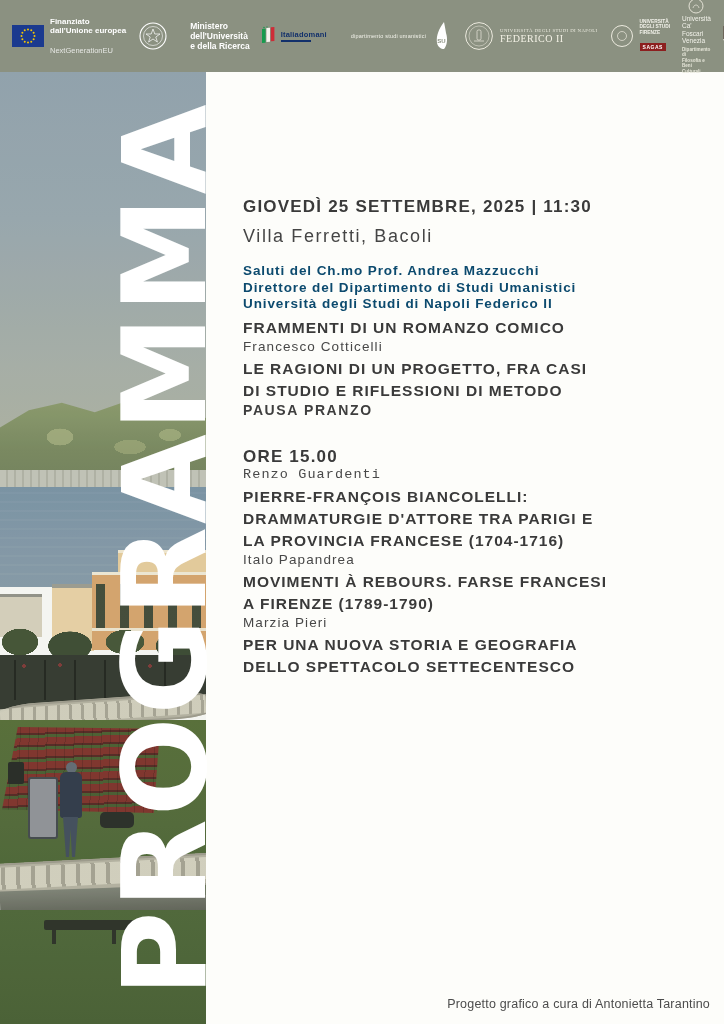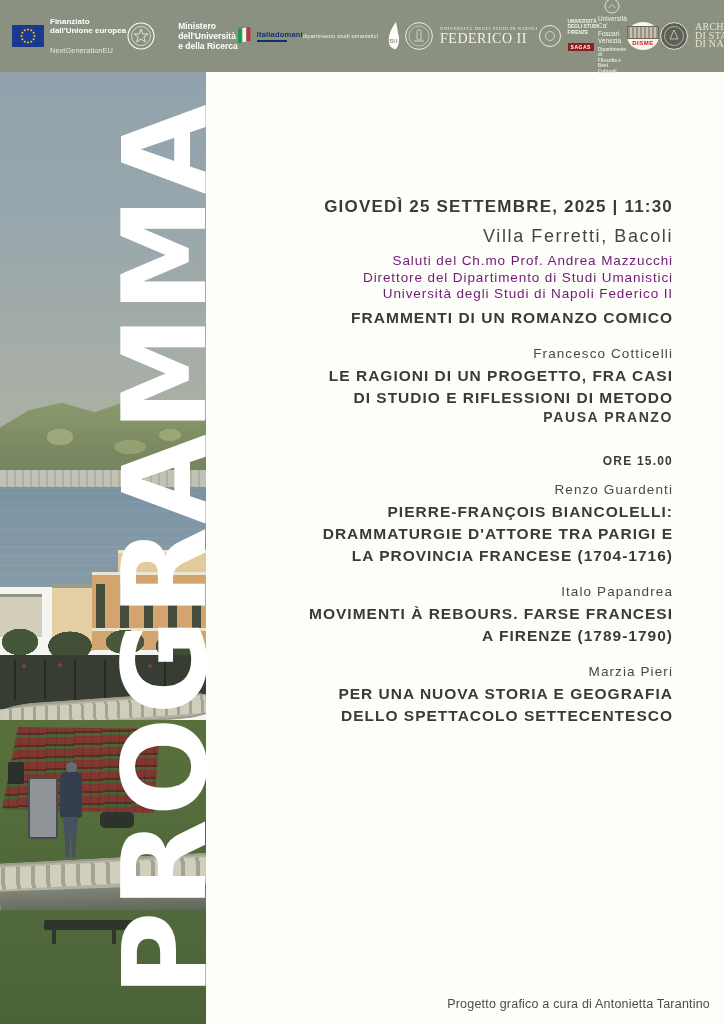--- a/index.html
+++ b/index.html
@@ -1,30 +1,30 @@
 <!DOCTYPE html>
 <html><head>
 <meta charset="utf-8">
 <style>
   html,body{margin:0;padding:0;background:#e8e8e8;}
   .poster{position:relative;width:724px;height:1024px;background:#fdfdfa;overflow:hidden;
           font-family:"Liberation Sans",sans-serif;}
 
   
   .header{position:absolute;left:0;top:0;width:724px;height:72px;background:#8b9181;
-          display:flex;align-items:center;justify-content:space-between;padding:0 12px;box-sizing:border-box;}
+          display:flex;align-items:center;justify-content:space-between;padding:0 12px;box-sizing:border-box;gap:12px;}
   .hgroup{display:flex;align-items:center;gap:6px;flex:0 0 auto;}
   .eu-text{color:#fff;font-size:8px;line-height:9.5px;font-weight:bold;white-space:pre-line;}
   .eu-sub{color:rgba(255,255,255,.78);font-weight:normal;font-size:7.5px;margin-top:10px;}
   .min-text{color:#fff;font-size:8.5px;line-height:10px;font-weight:bold;white-space:pre-line;margin-left:16px;}
   .italia-name{color:#12306b;font-size:7.5px;font-weight:bold;letter-spacing:.2px;}
   .italia-bar{width:30px;height:2px;background:#12306b;margin-top:1.5px;}
   .dsu-text{color:#f2f2ea;font-size:5.5px;letter-spacing:.2px;}
   .fed-small{color:#e9e9dd;font-size:4.8px;letter-spacing:.4px;font-family:"Liberation Serif",serif;}
-  .fed-big{color:#f4f2e6;font-size:14px;letter-spacing:.5px;font-family:"Liberation Serif",serif;}
+  .fed-big{color:#f4f2e6;font-size:10px;letter-spacing:.5px;font-family:"Liberation Serif",serif;}
   .fir-text{color:#f2f2ea;font-size:4.8px;line-height:5.6px;white-space:pre-line;font-weight:bold;}
   .sagas{display:inline-block;background:#8c1f1f;color:#fff;font-size:5px;font-weight:bold;
          padding:1px 3px;margin-top:1.5px;letter-spacing:.5px;}
   .caf-text{color:#f2f2ea;font-size:6.5px;line-height:7.5px;white-space:pre-line;}
   .caf-sub{color:#e5e5d8;font-size:4.6px;line-height:5.4px;white-space:pre-line;font-weight:bold;margin-top:2px;}
   .disme{width:50px;height:28px;background:#f7f5ec;border-radius:50%;display:flex;flex-direction:column;
          align-items:center;justify-content:center;}
   .disme-art{width:30px;height:11px;background:
       repeating-linear-gradient(90deg,#9a9282 0 2px,#c9c2af 2px 4px);border:1px solid #6d665a;}
   .disme-label{color:#c02020;font-size:6px;font-weight:bold;letter-spacing:.5px;margin-top:1px;}
@@ -105,32 +105,32 @@
        background:repeating-linear-gradient(90deg,#23281e 0 4px,transparent 4px 60px);}
   .photo-haze{position:absolute;left:0;top:0;width:100%;height:100%;background:rgba(166,174,162,.10);}
 
   
   .vtitle{position:absolute;left:-285px;top:483px;width:900px;height:132px;line-height:132px;
           transform:rotate(-90deg);text-align:center;color:#ffffff;
           font-family:"DejaVu Sans","Liberation Sans",sans-serif;font-weight:bold;
           font-size:116px;letter-spacing:3px;z-index:5;}
 
   
-  .content{position:absolute;left:243px;top:197px;width:430px;color:#3e3e3e;text-align:right;}
+  .content{position:absolute;left:243px;top:197px;width:430px;color:#3e3e3e;}
   .date-line{font-size:17px;font-weight:bold;letter-spacing:1.2px;color:#3a3a3a;}
   .venue{font-size:18px;font-weight:500;letter-spacing:1.6px;color:#454545;margin-top:9px;}
-  .greetings{font-size:13.5px;font-weight:normal;letter-spacing:.9px;line-height:16.5px;
-             color:#701a75;margin-top:6px;white-space:pre-line;}
-  .speaker{font-size:13.5px;font-weight:500;letter-spacing:1.1px;color:#484848;margin-top:17px;}
+  .greetings{font-size:13.5px;font-weight:bold;letter-spacing:.9px;line-height:16.5px;
+             color:#0c4a6e;margin-top:16px;white-space:pre-line;}
+  .speaker{font-size:13.5px;font-weight:500;letter-spacing:1.1px;color:#484848;}
   .talk-title{font-size:15.5px;font-weight:bold;letter-spacing:1px;line-height:22px;
               color:#3a3a3a;margin-top:4px;white-space:pre-line;}
   .mt-big{margin-top:24px;}
   .break-label{font-size:14px;font-weight:bold;letter-spacing:1.6px;color:#3e3e3e;}
-  .ore-label{font-size:12px;font-weight:bold;letter-spacing:1.2px;color:#3a3a3a;margin-top:29px;}
-  .speaker.tight{margin-top:14px;}
+  .ore-label{font-size:17px;font-weight:bold;letter-spacing:1.2px;color:#3a3a3a;margin-top:29px;}
+  .speaker.tight{margin-top:0;font-family:Liberation Mono, monospace;}
 
   .credit{position:absolute;right:14px;bottom:13px;font-size:12.5px;color:#4c4c4c;letter-spacing:.2px;}
 </style>
 </head>
 <body>
 
 <div class="poster">
 
   <div class="header">
 

